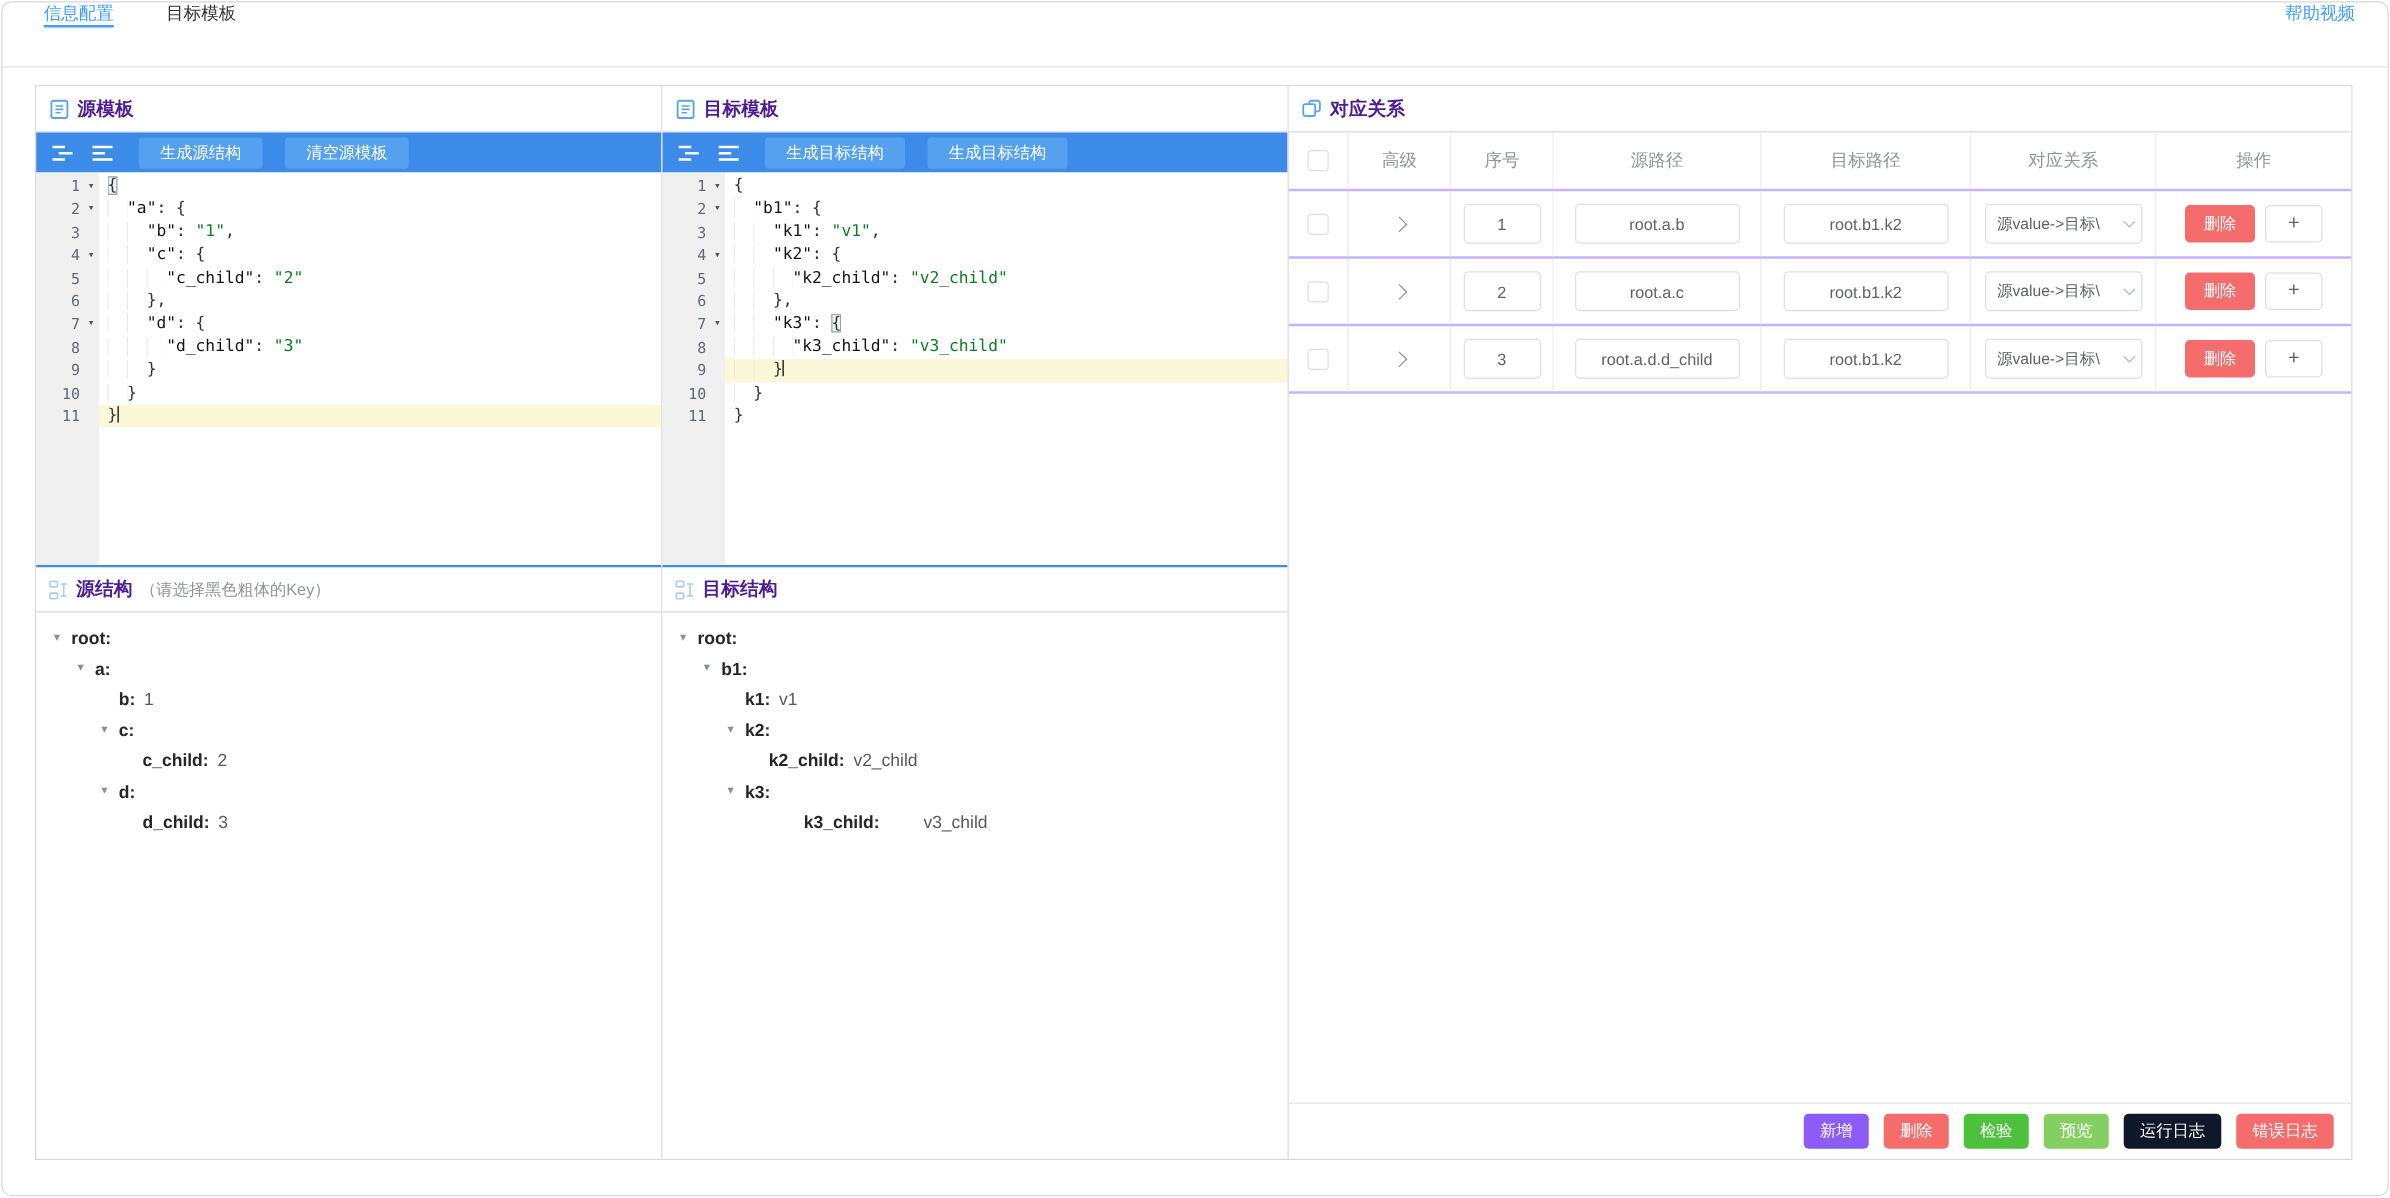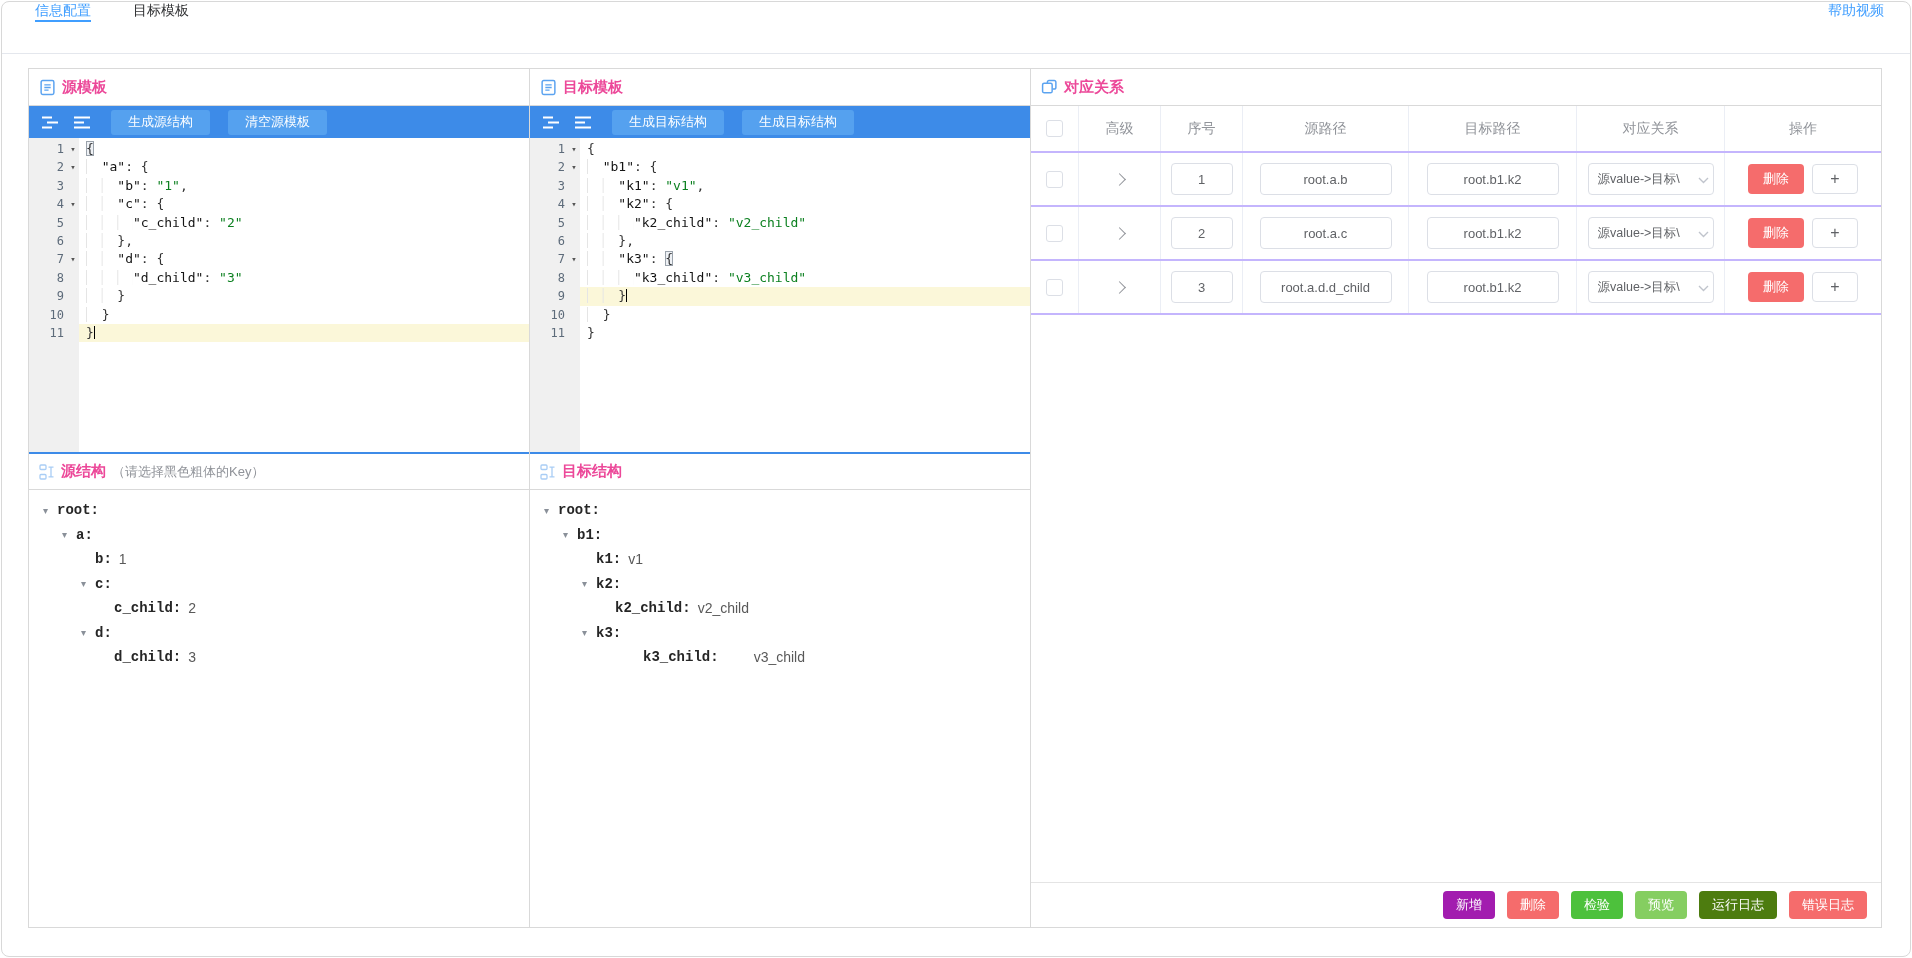--- a/index.html
+++ b/index.html
@@ -13,21 +13,21 @@
   .help-link{margin-left:auto;display:flex;align-items:center;font-size:14px;color:#409EFF;cursor:pointer;}
 
   
   .content{position:absolute;left:26px;right:28px;top:66px;height:860px;border:1px solid #d9d9d9;display:flex;box-sizing:border-box;background:#fff;}
   .col{display:flex;flex-direction:column;box-sizing:border-box;}
   .col1{width:500px;}
   .col2{width:501px;border-left:1px solid #d9d9d9;}
   .col3{flex:1;border-left:1px solid #d9d9d9;}
 
   .panel-header{height:37px;display:flex;align-items:center;padding:0 10px;border-bottom:1px solid #d9d9d9;box-sizing:border-box;background:#fff;flex:none;}
-  .panel-title{font-size:15px;font-weight:700;color:#ec4899;margin-left:6px;}
+  .panel-title{font-size:15px;font-weight:700;color:#4c1d95;margin-left:6px;}
   .panel-hint{font-size:13px;color:#909399;margin-left:6px;font-weight:400;}
   .hicon{flex:none;display:flex;align-items:center;}
 
   
   .toolbar{height:32px;background:#3d8be8;display:flex;align-items:center;padding:0 10px;gap:10px;flex:none;}
   .tb-icon{width:22px;height:20px;display:flex;align-items:center;justify-content:center;cursor:pointer;}
   .tb-btn{background:#55a1ef;color:#fff;font-size:13px;border:none;border-radius:3px;height:25px;padding:0 17px;margin-left:8px;cursor:pointer;font-family:inherit;}
 
   
   .editor{height:312px;overflow:hidden;border-bottom:2px solid #3d8be8;background:linear-gradient(to right,#f0f0f0 50px,#fff 50px);padding-top:2px;flex:none;}
@@ -42,21 +42,21 @@
   .t-s{color:#0c8020;}
   .t-p{color:#333;}
   .t-m{box-shadow:inset 0 0 0 1px #9aa2ab;background:#eef1f5;}
   .caret{display:inline-block;width:1px;height:13px;background:#000;vertical-align:-2px;}
 
   
   .struct-header{height:36px;}
   .tree{flex:1;overflow:hidden;padding-top:8px;}
   .trow{height:24.5px;display:flex;align-items:center;font-size:14px;cursor:default;}
   .tarw{width:14px;flex:none;font-size:10px;color:#8a9099;cursor:pointer;}
-  .tkey{font-weight:700;color:#262626;cursor:pointer;font-family:Liberation Mono, monospace;}
+  .tkey{font-weight:700;color:#262626;cursor:pointer;}
   .tval{color:#595959;margin-left:7px;}
 
   
   .mtable{flex:none;}
   .mrow{display:flex;border-bottom:2px solid #c4b5fd;box-sizing:border-box;}
   .mrow.mhead{height:47px;}
   .mrow.mbody{height:54px;}
   .mcell{display:flex;align-items:center;justify-content:center;border-right:1px solid #ebeef5;box-sizing:border-box;gap:8px;}
   .mcell:last-child{border-right:none;}
   .c0{width:48px;}.c1{width:82px;}.c2{width:82px;}.c3{width:166px;}.c4{width:168px;}.c5{width:148px;}.c6{flex:1;}
@@ -366,23 +366,23 @@
               </div>
             </div>
             <div class="mcell c6">
               <button class="del-btn">删除</button>
               <button class="plus-btn">+</button>
             </div>
           </div>
         </div>
       <div class="spacer"></div>
       <div class="actions" id="map-actions">
-          <button class="act-btn" style="background: #a21caf;">新增</button>
+          <button class="act-btn" style="background: #8b5cf6;">新增</button>
           <button class="act-btn" style="background: rgb(245, 108, 108);">删除</button>
           <button class="act-btn" style="background: rgb(77, 193, 60);">检验</button>
           <button class="act-btn" style="background: rgb(133, 206, 97);">预览</button>
-          <button class="act-btn" style="background: #4d7c0f;">运行日志</button>
+          <button class="act-btn" style="background: #0f172a;">运行日志</button>
           <button class="act-btn" style="background: rgb(245, 108, 108);">错误日志</button>
         </div>
     </div>
 
   </div>
 </div>
 
 </body></html>

